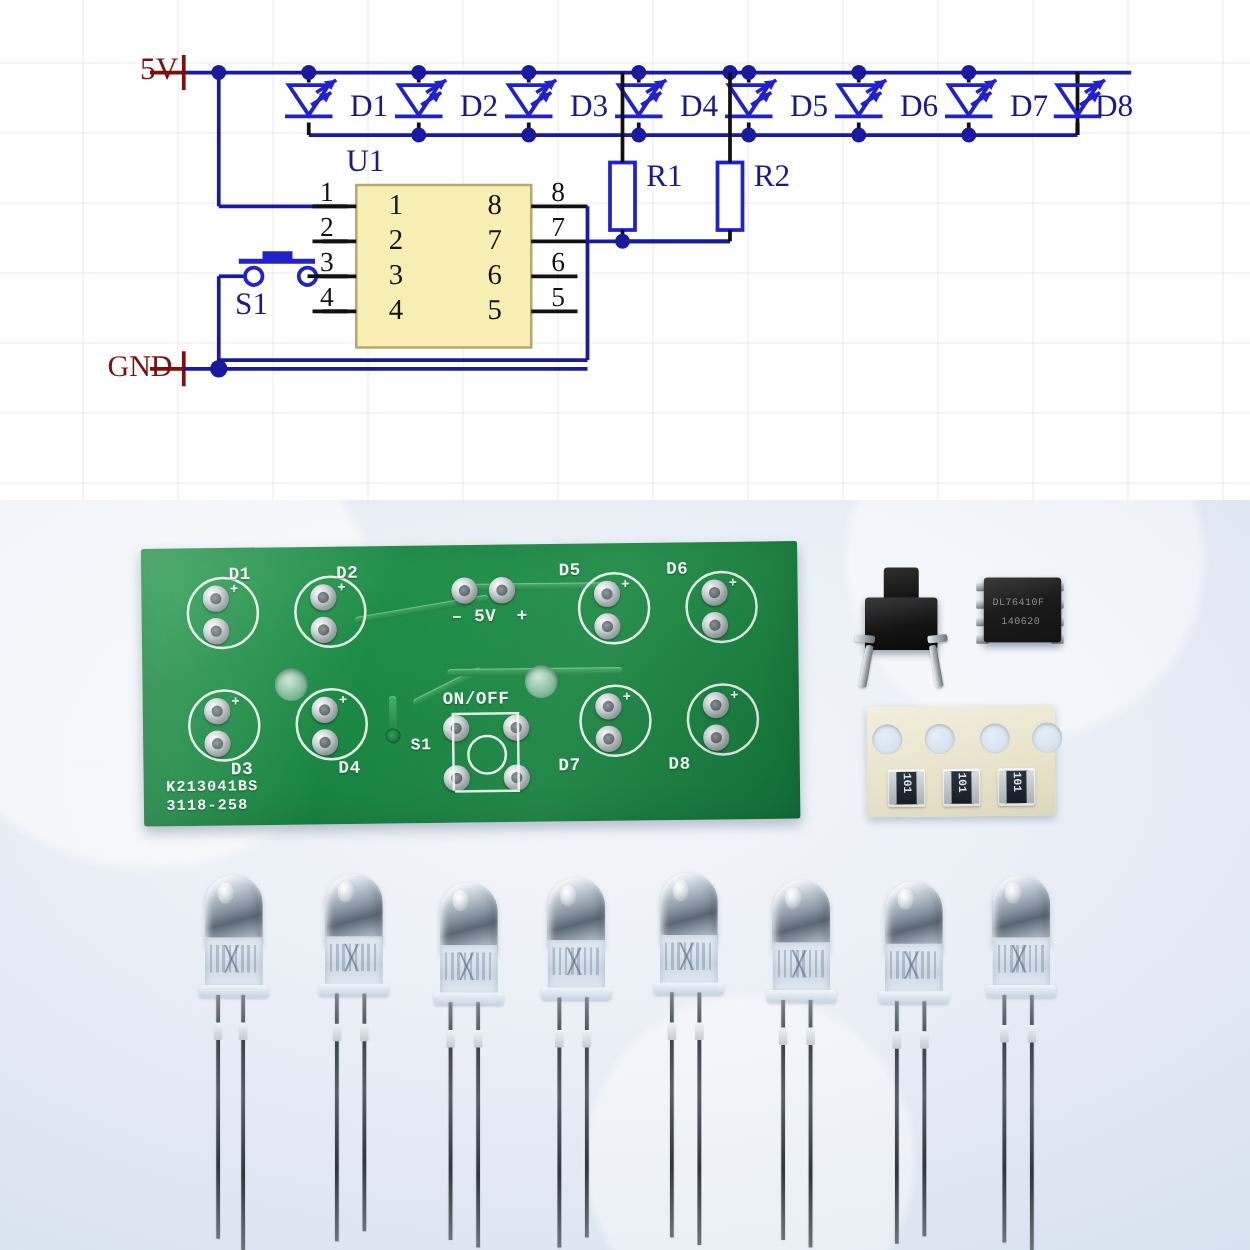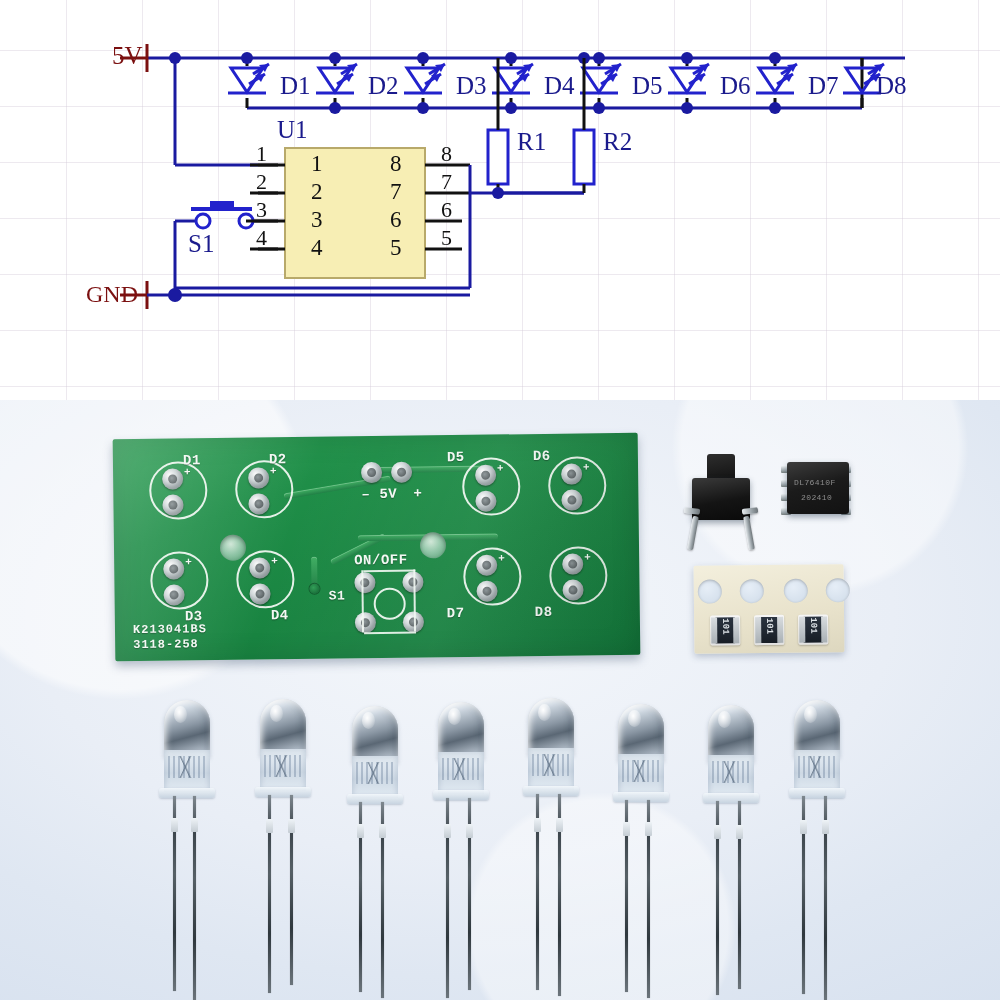--- a/index.html
+++ b/index.html
@@ -475,21 +475,21 @@
       <div class="ic-pin" style="left:0px;top:10px;width:10px;height:7px;"></div>
       <div class="ic-pin" style="left:0px;top:24px;width:10px;height:7px;"></div>
       <div class="ic-pin" style="left:0px;top:38px;width:10px;height:7px;"></div>
       <div class="ic-pin" style="left:0px;top:52px;width:10px;height:7px;"></div>
       <div class="ic-pin" style="left:60px;top:10px;width:10px;height:7px;"></div>
       <div class="ic-pin" style="left:60px;top:24px;width:10px;height:7px;"></div>
       <div class="ic-pin" style="left:60px;top:38px;width:10px;height:7px;"></div>
       <div class="ic-pin" style="left:60px;top:52px;width:10px;height:7px;"></div>
       <div class="ic-body" style="left:6px;top:6px;"></div>
       <div class="ic-text" style="left:13px;top:22px;">DL76410F</div>
-      <div class="ic-text" style="left:20px;top:37px;">202410</div>
+      <div class="ic-text" style="left:20px;top:37px;">140620</div>
     </div>
 
     <div id="res-strip">
       <div class="strip-hole" style="left:4px;"></div>
       <div class="strip-hole" style="left:46px;"></div>
       <div class="strip-hole" style="left:90px;"></div>
       <div class="strip-hole" style="left:132px;"></div>
 
       <div class="smd-res" style="left:16px;">
         <div class="body"></div>

